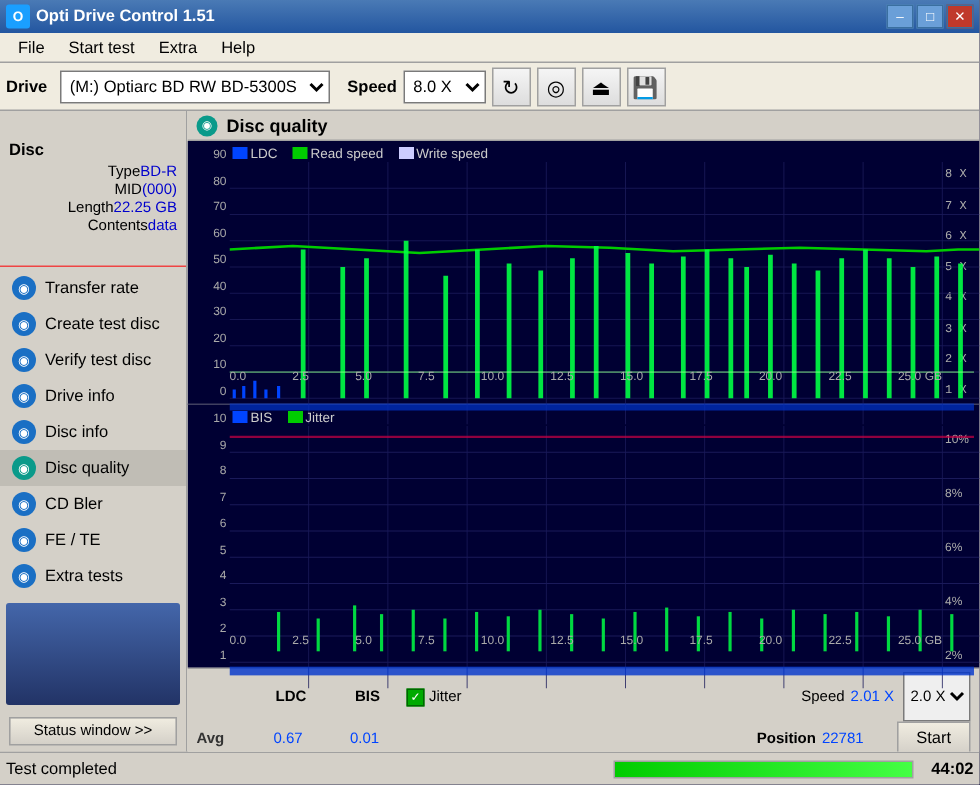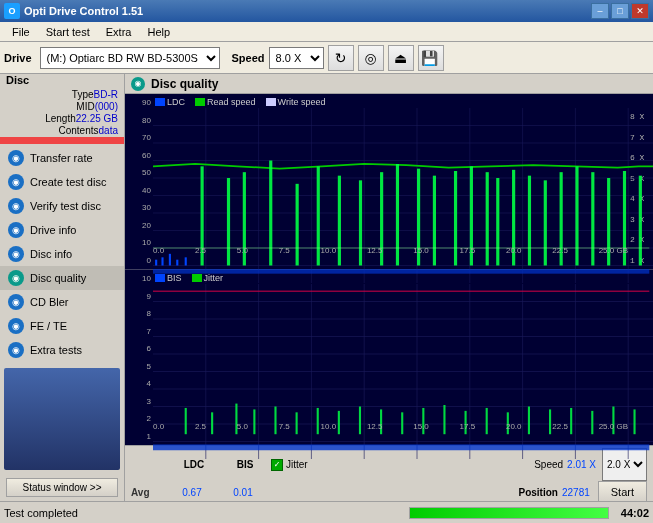--- a/index.html
+++ b/index.html
@@ -119,22 +119,22 @@
 
     
     .sidebar {
       width: 125px;
       background: #d4d0c8;
       border-right: 1px solid #a0a0a0;
       display: flex;
       flex-direction: column;
     }
     .disc-info-section {
-      padding: 0 6px;
-      border-bottom: 7px solid #ef4444;
+      padding: 20px 6px;
+      border-bottom: 1px solid #ef4444;
     }
     .disc-info-title {
       font-weight: bold;
       font-size: 11px;
       margin-bottom: 3px;
     }
     .disc-info-row {
       display: flex;
       justify-content: flex-end;
       font-size: 10px;
@@ -352,21 +352,21 @@
     .position-row { display: flex; gap: 4px; }
     .pos-label { font-weight: bold; }
     .pos-val { color: #0044ff; }
 
     .start-btn {
       background: linear-gradient(to bottom, #f0ece0, #d4d0c8);
       border: 1px solid #a0a0a0;
       padding: 4px 12px;
       font-size: 11px;
       cursor: pointer;
-      margin-left: 2px;
+      margin-left: 16px;
       height: 22px;
     }
     .speed-select-small {
       height: 33px;
       font-size: 10px;
       width: 45px;
       border: 1px solid #7a7a7a;
     }
 
     
@@ -658,20 +658,27 @@
           <span class="y-label">8</span>
           <span class="y-label">7</span>
           <span class="y-label">6</span>
           <span class="y-label">5</span>
           <span class="y-label">4</span>
           <span class="y-label">3</span>
           <span class="y-label">2</span>
           <span class="y-label">1</span>
         </div>
 
+        <div class="y-axis-right" style="top:14px;">
+          <span class="y-label-right">10%</span>
+          <span class="y-label-right">8%</span>
+          <span class="y-label-right">6%</span>
+          <span class="y-label-right">4%</span>
+          <span class="y-label-right">2%</span>
+        </div>
 
         <svg class="chart-svg" width="100%" height="100%" preserveAspectRatio="none" viewBox="0 0 500 120">
 
           <line x1="0" y1="12" x2="500" y2="12" class="grid-line-h"></line>
           <line x1="0" y1="24" x2="500" y2="24" class="grid-line-h"></line>
           <line x1="0" y1="36" x2="500" y2="36" class="grid-line-h"></line>
           <line x1="0" y1="48" x2="500" y2="48" class="grid-line-h"></line>
           <line x1="0" y1="60" x2="500" y2="60" class="grid-line-h"></line>
           <line x1="0" y1="72" x2="500" y2="72" class="grid-line-h"></line>
           <line x1="0" y1="84" x2="500" y2="84" class="grid-line-h"></line>

